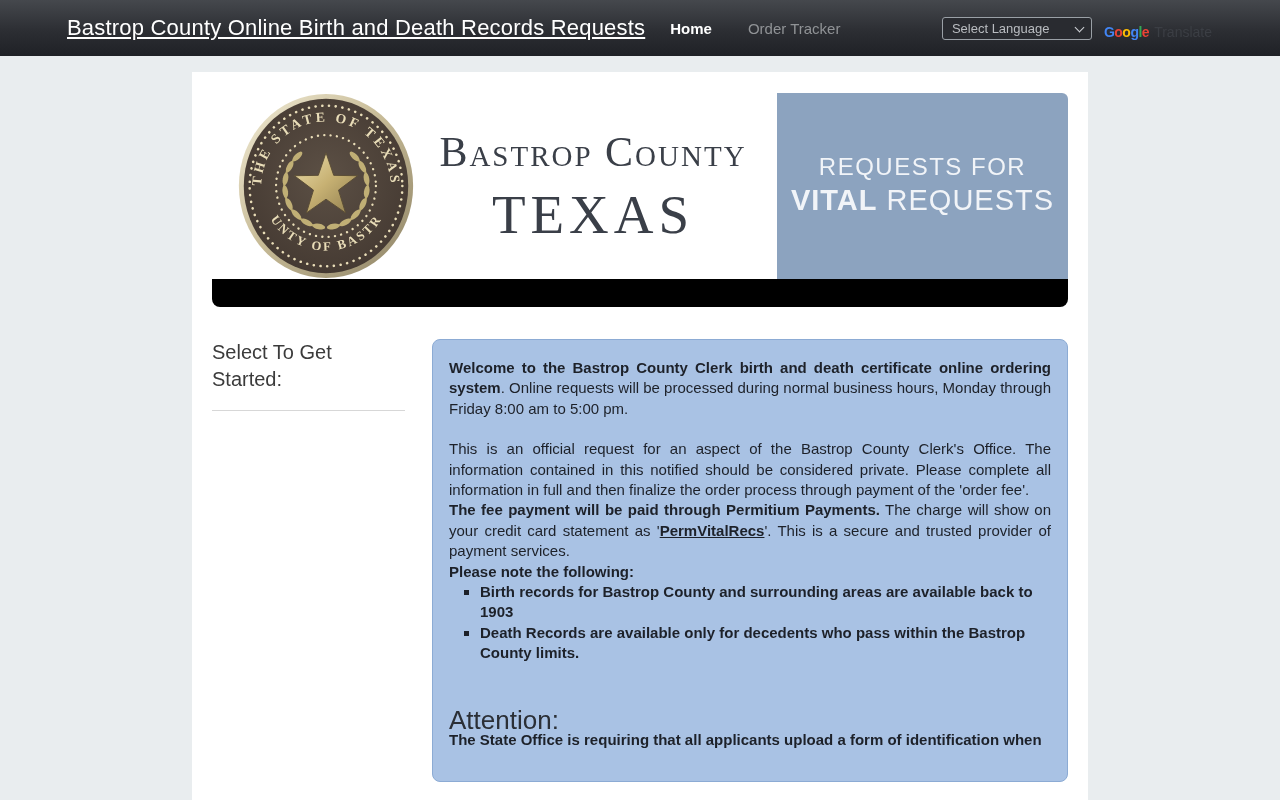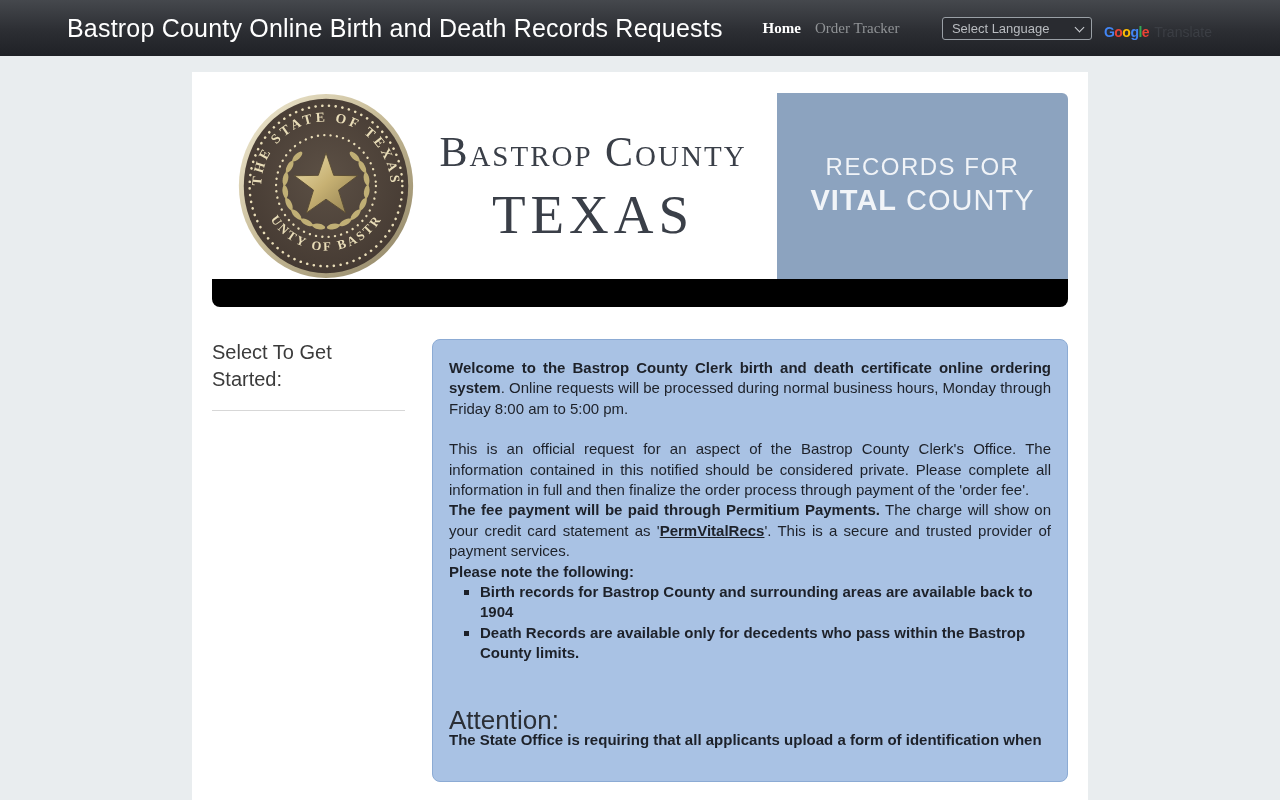--- a/index.html
+++ b/index.html
@@ -13,25 +13,26 @@
   
   .navbar {
     height:56px;
     background:linear-gradient(to bottom, #45484d 0%, #2c2e33 55%, #1f2126 100%);
     display:flex;
     align-items:center;
     padding:0 68px 0 67px;
   }
   .brand {
     color:#ffffff;
-    font-size:25px;
+    font-size:22px;
     letter-spacing:0.2px;
     white-space:nowrap;
-  }
-  .nav-links { display:flex; align-items:center; margin-left:40px; gap:14px;font-family:Liberation Serif, serif; }
+    text-decoration:underline;
+  }
+  .nav-links { display:flex; align-items:center; margin-left:25px; gap:36px; }
   .nav-link { font-size:15px; color:#909396; text-decoration:none; cursor:pointer; white-space:nowrap; }
   .nav-link.active { color:#ffffff; font-weight:700; }
   .nav-spacer { flex:1; }
 
   .lang-widget { display:flex; align-items:flex-end; }
   .select-wrap { position:relative; }
   .lang-select {
     appearance:none; -webkit-appearance:none;
     width:150px; height:23px;
     background:#292b30;
@@ -208,39 +209,39 @@
           <ellipse rx="6.5" ry="2.8" transform="translate(119.2 64.8) rotate(-136)"></ellipse>
         </g>
         <polygon points="90,61 97.9,84.1 122.3,84.5 102.8,99.2 110,122.5 90,108.5 70,122.5 77.2,99.2 57.7,84.5 82.1,84.1" fill="url(#starGrad)" stroke="#5a4d35" stroke-width="1"></polygon>
       </svg>
       <div class="banner-title">
         <div class="line1">Bastrop County</div>
         <div class="line2">TEXAS</div>
       </div>
     </div>
     <div class="banner-right">
-      <div class="rline1">RECORDS FOR</div>
-      <div class="rline2"><b>VITAL</b><span> COUNTY</span></div>
+      <div class="rline1">REQUESTS FOR</div>
+      <div class="rline2"><b>VITAL</b><span> REQUESTS</span></div>
     </div>
   </div>
   <div class="black-bar"></div>
 
   <div class="content-row">
     <div class="sidebar">
       <div class="sidebar-heading">Select To Get Started:</div>
       <hr>
     </div>
 
     <div class="info-panel">
       <p><b>Welcome to the Bastrop County Clerk birth and death certificate online ordering system</b><span>. Online requests will be processed during normal business hours, Monday through Friday 8:00 am to 5:00 pm.</span></p>
       <div class="gap-line"></div>
       <p>This is an official request for an aspect of the Bastrop County Clerk's Office. The information contained in this notified should be considered private. Please complete all information in full and then finalize the order process through payment of the 'order fee'.</p>
       <p><b>The fee payment will be paid through Permitium Payments.</b><span> The charge will show on your credit card statement as '</span><span class="perm-link">PermVitalRecs</span><span>'. This is a secure and trusted provider of payment services.</span></p>
       <p class="note-heading">Please note the following:</p>
       <ul>
-        <li>Birth records for Bastrop County and surrounding areas are available back to 1904</li>
+        <li>Birth records for Bastrop County and surrounding areas are available back to 1903</li>
         <li>Death Records are available only for decedents who pass within the Bastrop County limits.</li>
       </ul>
       <div class="attention-heading">Attention:</div>
       <p class="attention-text">The State Office is requiring that all applicants upload a form of identification when</p>
     </div>
   </div>
 </div>
 
 </body></html>

